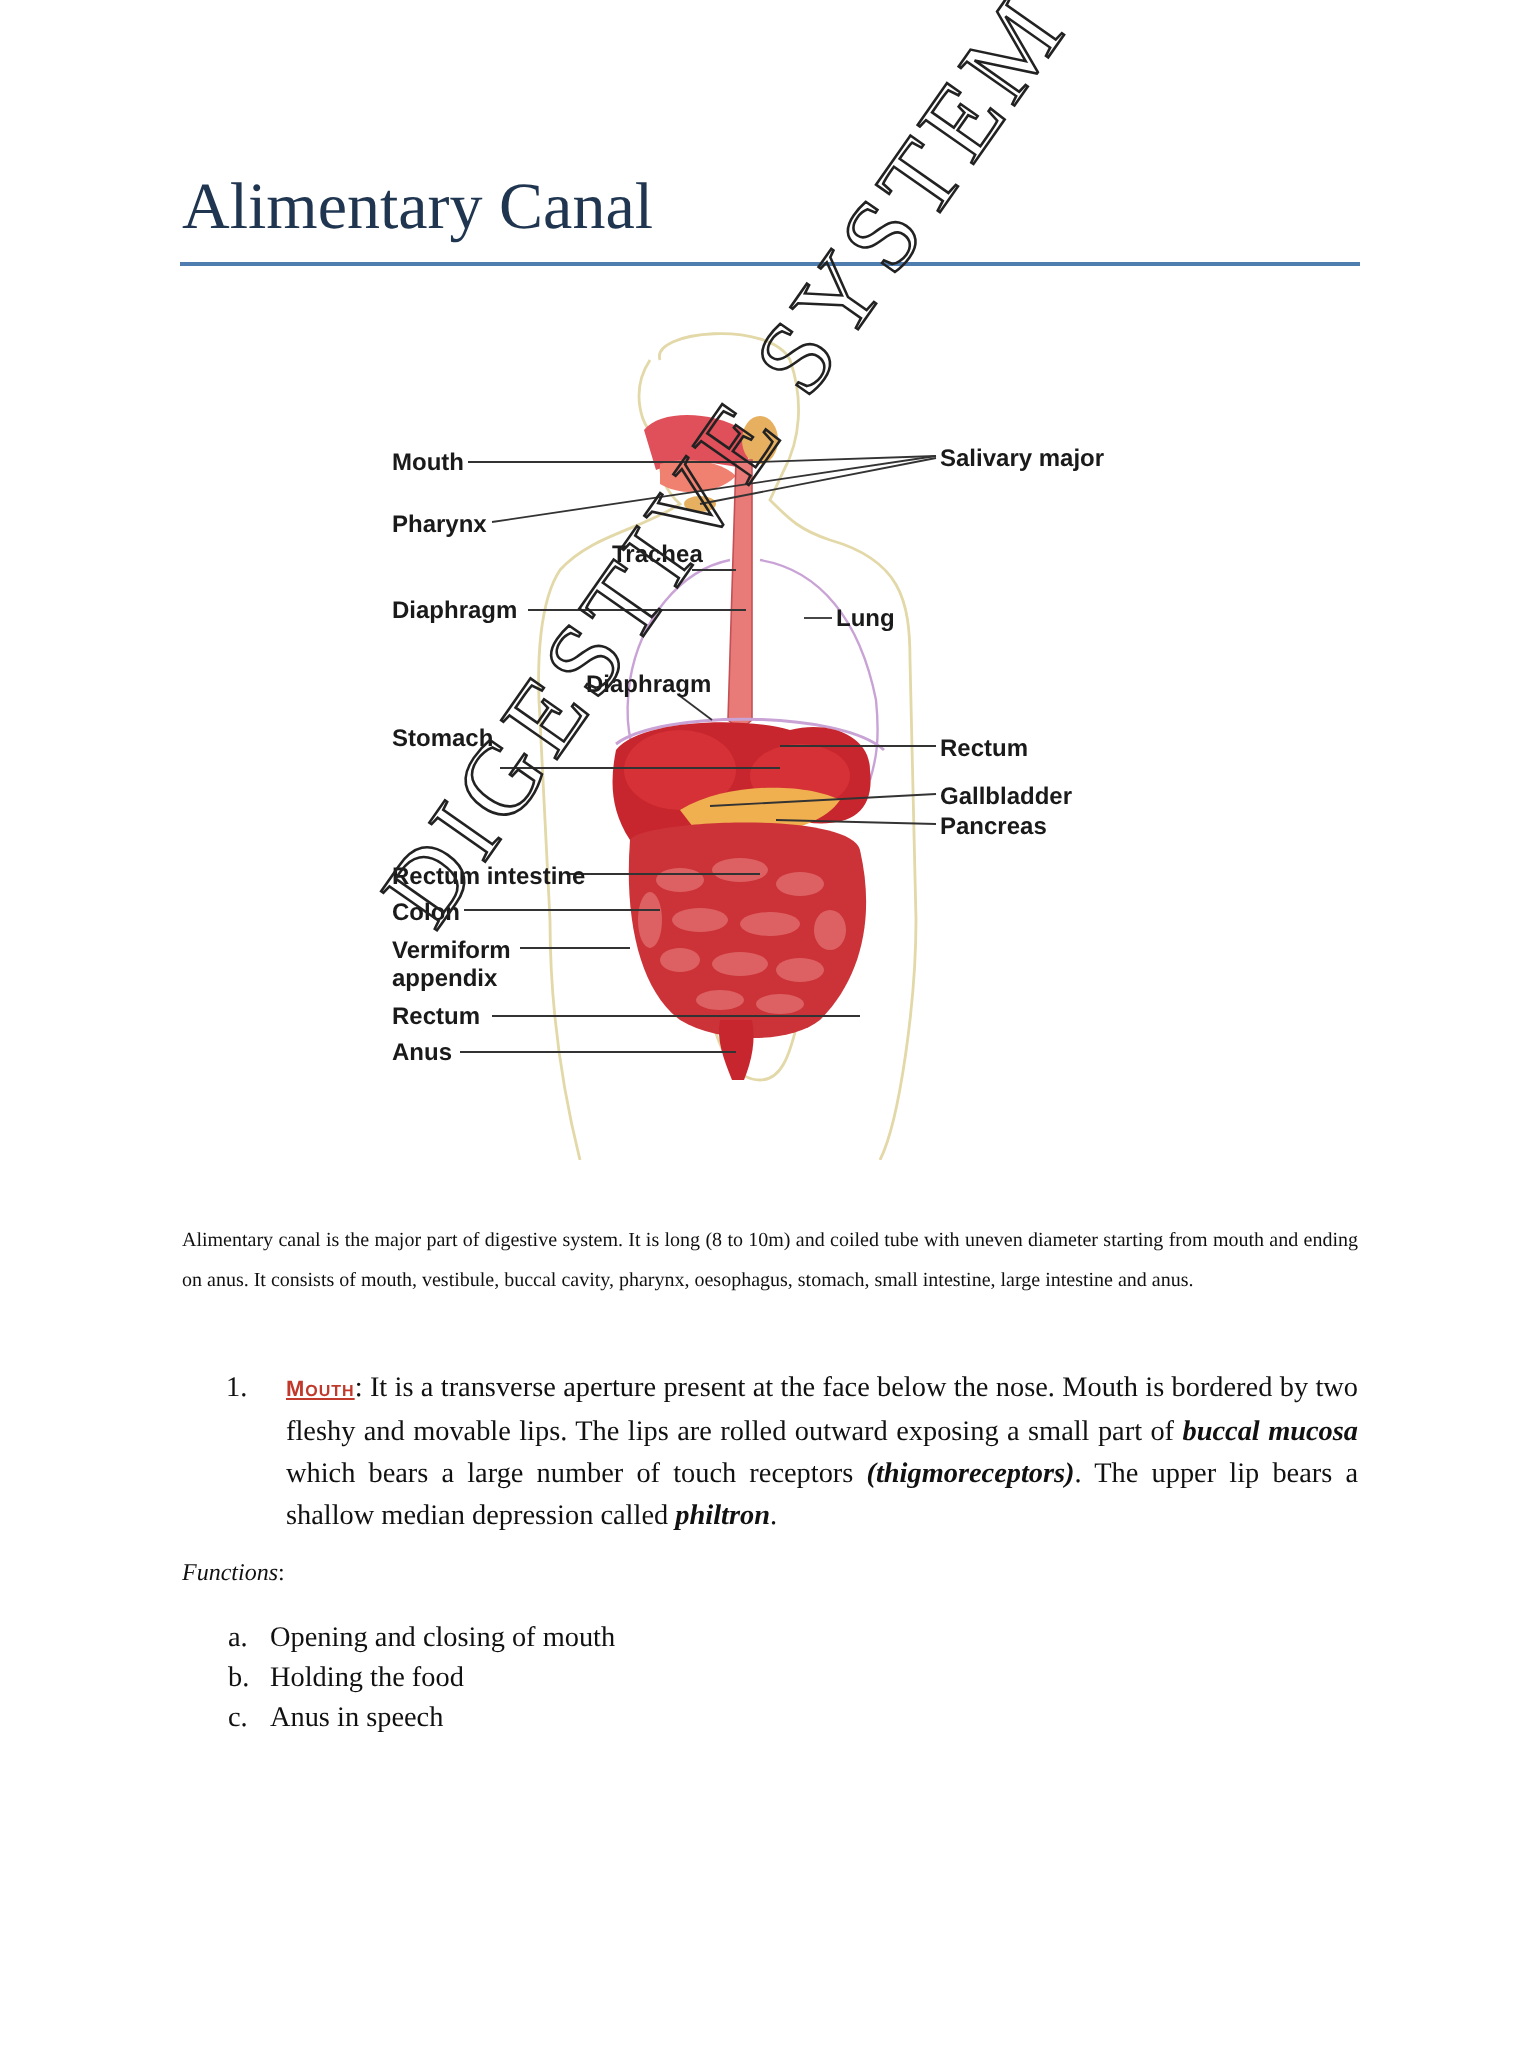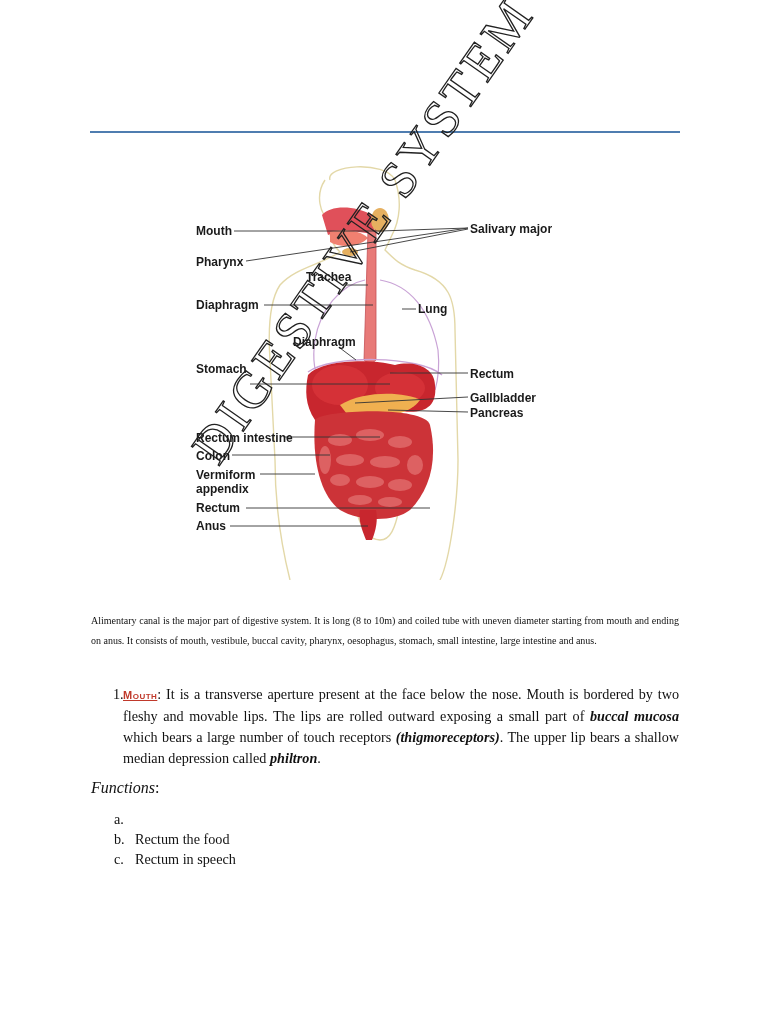--- a/index.html
+++ b/index.html
@@ -8,35 +8,36 @@
   .title { position: absolute; left: 91px; top: 86px; font-family: "Liberation Serif", serif; font-size: 33px; color: #1f3550; letter-spacing: 0px; margin: 0; font-weight: normal; }
   .title-rule { position: absolute; left: 90px; top: 131px; width: 590px; height: 0; border-top: 2px solid #4f7db0; }
 
   .figure { position: absolute; left: 180px; top: 160px; width: 420px; height: 420px; }
   .figure svg { position: absolute; left: 0; top: 0; }
   .lbl { position: absolute; font-family: "Liberation Sans", sans-serif; font-weight: bold; font-size: 12px; color: #1a1a1a; white-space: nowrap; line-height: 14px; }
 
   .para { position: absolute; left: 91px; top: 611px; width: 588px; font-size: 10px; line-height: 20px; text-align: justify; margin: 0; }
   .list { position: absolute; left: 113px; top: 684px; width: 566px; font-size: 14.2px; line-height: 21px; text-align: justify; }
   .list .num { position: absolute; left: 0; top: 0; }
-  .list .body { margin-left: 10px; }
+  .list .body { margin-left: 30px; }
   .smallcaps { color: #c0392b; font-family: "Liberation Sans", sans-serif; font-weight: bold; font-size: 11px; text-decoration: underline; letter-spacing: 0.5px; font-variant: small-caps; }
   .bi { font-weight: bold; font-style: italic; }
-  .funcs { position: absolute; left: 91px; top: 779px; font-size: 16px; font-style: italic; text-align: center; }
+  .funcs { position: absolute; left: 91px; top: 779px; font-size: 12px; font-style: italic; text-align: center; }
   .sublist { position: absolute; left: 114px; top: 809px; font-size: 14.2px; line-height: 20px; }
   .sublist .row { display: flex; }
   .sublist .mk { width: 21px; }
 
   .watermark { position: absolute; left: 180px; top: 440px; font-family: "Liberation Serif", serif; font-size: 52px; color: rgba(0,0,0,0.0); -webkit-text-stroke: 1.3px #222; transform: rotate(-55deg); transform-origin: left top; white-space: nowrap; letter-spacing: 4px; pointer-events: none; }
 </style>
 </head>
 <body>
 
 <div class="page">
 
+  <h1 class="title">Alimentary Canal</h1>
   <div class="title-rule"></div>
 
   <div class="figure">
     <svg width="420" height="420" viewBox="0 0 420 420">
 
       <g fill="none" stroke="#e3d8a8" stroke-width="1.4">
         <path d="M150 20 C145 5 205 0 215 20 C222 40 220 60 212 75 L205 90 C215 100 220 105 235 110 C270 120 275 140 275 170 L278 300 C278 340 270 400 260 420"></path>
         <path d="M145 20 C135 35 140 55 150 60 C148 75 152 85 160 92 C140 105 115 108 100 125 C90 140 88 170 90 200 L95 300 C95 340 100 380 110 420"></path>
         <path d="M175 345 C180 370 190 380 200 380 C210 380 215 370 220 345"></path>
       </g>
@@ -126,25 +127,26 @@
   <div class="list">
     <span class="num">1.</span>
     <div class="body"><span class="smallcaps">Mouth</span><span>: It is a transverse aperture present at the face below the nose. Mouth is bordered by two fleshy and movable lips. The lips are rolled outward exposing a small part of </span><span class="bi">buccal mucosa</span><span> which bears a large number of touch receptors </span><span class="bi">(thigmoreceptors)</span><span>. The upper lip bears a shallow median depression called </span><span class="bi">philtron</span><span>.</span></div>
   </div>
 
   <div class="funcs"><span>Functions</span><span style="font-style:normal">:</span></div>
 
   <div class="sublist">
     <div class="row">
       <span class="mk">a.</span>
+      <span>Opening and closing of mouth</span>
     </div>
     <div class="row">
       <span class="mk">b.</span>
-      <span>Rectum the food</span>
+      <span>Holding the food</span>
     </div>
     <div class="row">
       <span class="mk">c.</span>
-      <span>Rectum in speech</span>
+      <span>Anus in speech</span>
     </div>
   </div>
 
   <div class="watermark">DIGESTIVE SYSTEM</div>
 </div>
 
 </body></html>

